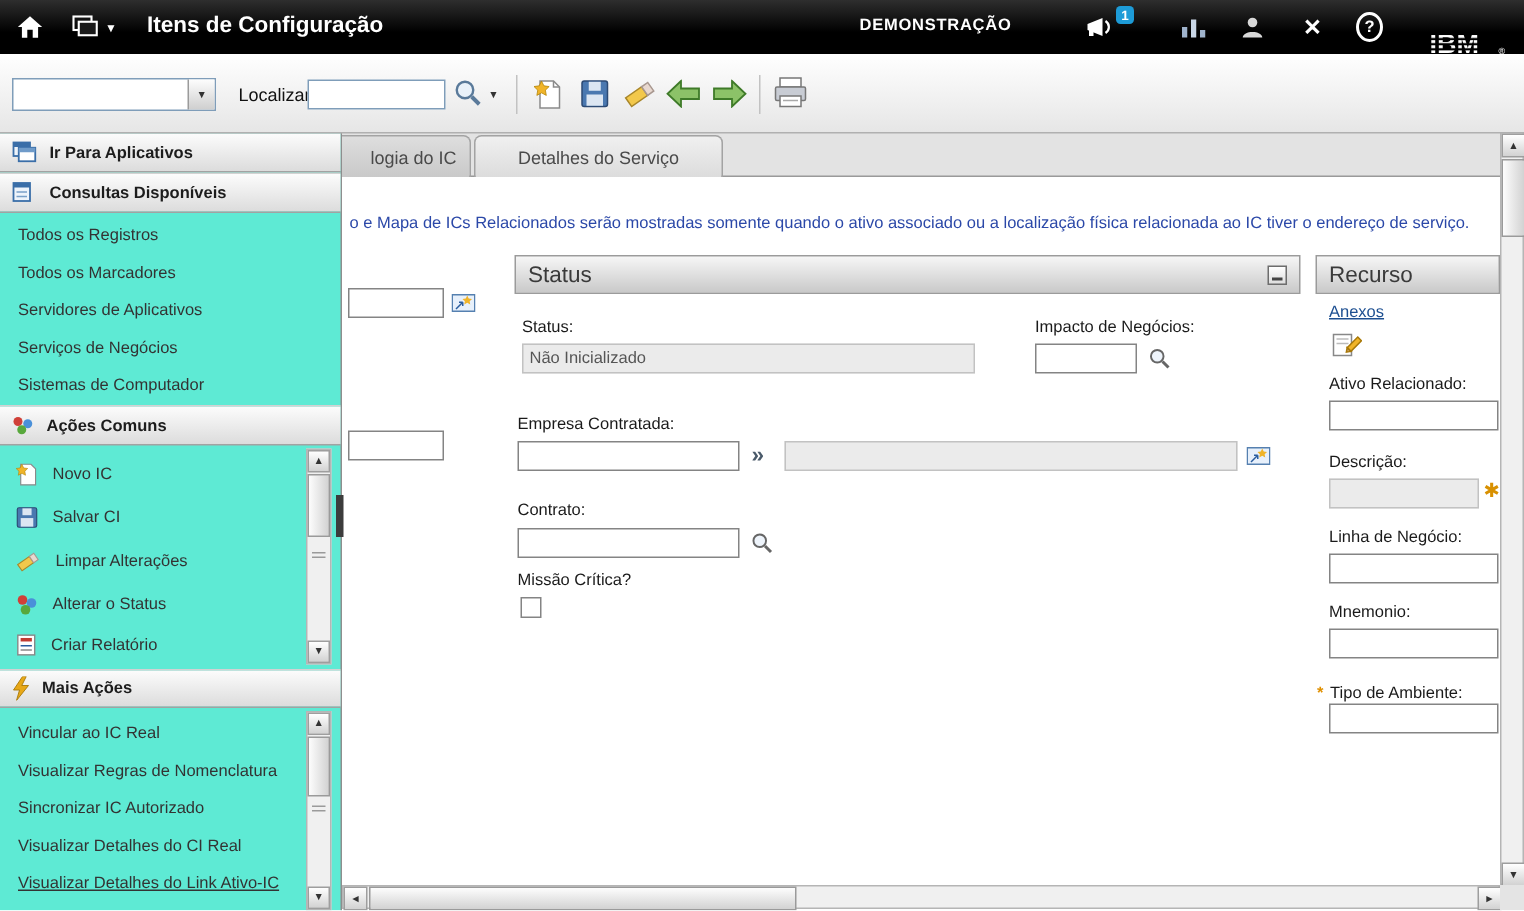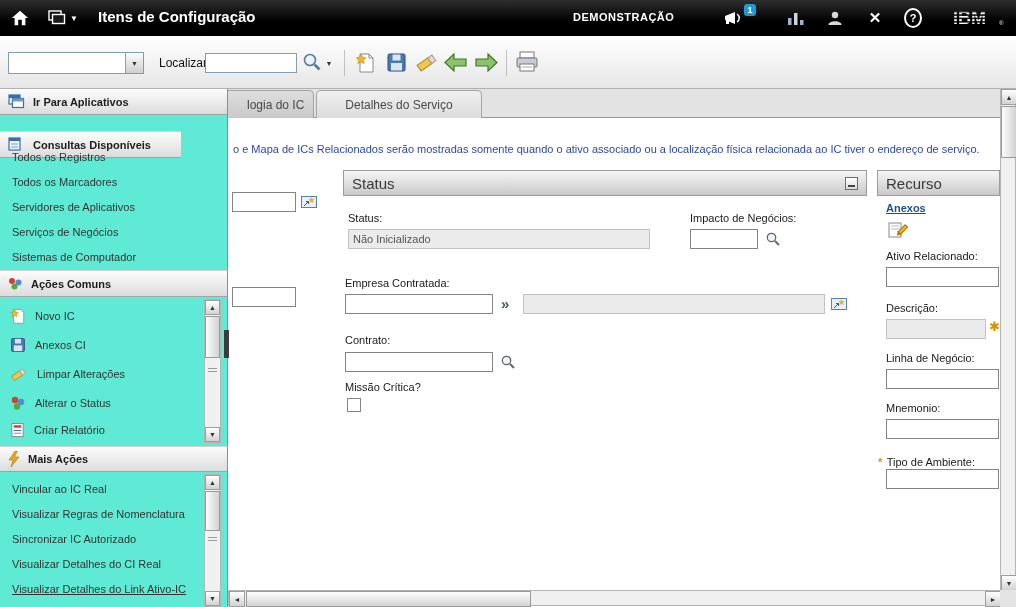--- a/index.html
+++ b/index.html
@@ -92,21 +92,21 @@
     <div class="abs tico" style="left:826px;top:9px;width:18px;height:18px;">
       <svg width="16" height="16" viewBox="0 0 16 16">
           <circle cx="8" cy="5" r="3.2" fill="#d8d8d8"></circle>
           <path d="M1.5 15 C1.5 10 14.5 10 14.5 15 Z" fill="#d8d8d8"></path>
         </svg>
     </div>
     <div class="abs tico xglyph" style="left:866px;top:9px;width:18px;height:18px;">✕</div>
     <div class="abs tico" style="left:904px;top:9px;width:18px;height:18px;">
       <span class="helpcirc">?</span>
     </div>
-    <div class="abs tico" style="left:952px;top:9px;width:54px;height:18px;align-items:center;">
+    <div class="abs tico" style="left:952px;top:20px;width:54px;height:18px;align-items:center;">
       <svg width="52" height="18" viewBox="0 0 52 18">
         <defs>
             <pattern id="ibmstripe" width="4" height="3.4" patternUnits="userSpaceOnUse">
               <rect width="4" height="1.9" fill="#ffffff"></rect>
             </pattern>
           </defs>
         <text x="0" y="15" font-family="Liberation Sans, sans-serif" font-weight="bold" font-size="18" fill="url(#ibmstripe)">IBM</text>
         <text x="46" y="16" font-family="Liberation Sans, sans-serif" font-size="6" fill="#fff">®</text>
       </svg>
     </div>
@@ -234,21 +234,21 @@
           </svg>
       </div>
 
       <div class="abs lbl" style="left:117px;top:263px;">Missão Crítica?</div>
       <div class="cb" style="left:119px;top:280px;"></div>
 
       <div class="sechdr" style="left:649px;top:52px;width:123px;">
         <div class="t">Recurso</div>
       </div>
 
-      <div class="abs alink" style="left:658px;top:84px;font-weight:bold;">Anexos</div>
+      <div class="abs alink" style="left:658px;top:84px;">Anexos</div>
       <div class="abs tbtn" style="left:660px;top:102px;width:20px;height:19px;">
         <svg width="20" height="18" viewBox="0 0 20 18">
             <rect x="1" y="2" width="12" height="14" fill="#fff" stroke="#888"></rect>
             <line x1="3" y1="5" x2="11" y2="5" stroke="#bbb"></line>
             <line x1="3" y1="8" x2="11" y2="8" stroke="#bbb"></line>
             <g transform="rotate(45 14 9)">
               <rect x="12.5" y="3" width="3.5" height="10" fill="#f0b429" stroke="#a87808"></rect>
               <path d="M12.5 13 l1.75 2.5 1.75 -2.5 z" fill="#c9a06a" stroke="#a87808"></path>
             </g>
           </svg>
@@ -293,21 +293,21 @@
     <div class="sidehdr abs" style="left:0;top:0;width:227px;height:27px;">
       <svg width="17" height="15" viewBox="0 0 17 15">
           <rect x="1" y="1" width="11" height="9" fill="#eef4fb" stroke="#3a6ea8" stroke-width="1.2"></rect>
           <rect x="1" y="1" width="11" height="3" fill="#3a6ea8"></rect>
           <rect x="4.5" y="4.5" width="11" height="9" fill="#fff" stroke="#3a6ea8" stroke-width="1.2"></rect>
           <rect x="4.5" y="4.5" width="11" height="3" fill="#6f9bc9"></rect>
         </svg>
       <span>Ir Para Aplicativos</span>
     </div>
 
-    <div class="sidehdr abs" style="left:0;top:27px;width:181px;height:27px;margin-top:16px;">
+    <div class="sidehdr abs" style="left:0;top:27px;width:227px;height:27px;">
       <svg width="17" height="15" viewBox="0 0 17 15">
           <rect x="1" y="1" width="11" height="12" fill="#eef4fb" stroke="#3a6ea8" stroke-width="1.2"></rect>
           <rect x="1" y="1" width="11" height="3" fill="#3a6ea8"></rect>
           <line x1="3" y1="7" x2="10" y2="7" stroke="#7aa0c8"></line>
           <line x1="3" y1="10" x2="10" y2="10" stroke="#7aa0c8"></line>
         </svg>
       <span>Consultas Disponíveis</span>
     </div>
 
     <div class="sitem abs" style="left:0;top:56px;width:227px;height:25px;">
@@ -341,21 +341,21 @@
           <path d="M6 2 l1.6 3.2 3.5.5-2.5 2.4.6 3.5-3.2-1.7-3.1 1.7.6-3.5L1 5.7l3.5-.5z" fill="#f0b429" stroke="#b08000" stroke-width=".5"></path>
         </svg>
       <span>Novo IC</span>
     </div>
     <div class="aitem abs" style="left:0;top:242px;width:204px;height:29px;">
       <svg width="16" height="16" viewBox="0 0 21 21">
           <rect x="2" y="2" width="17" height="17" rx="1.5" fill="#4a78b0" stroke="#2c4a74"></rect>
           <rect x="6.5" y="2.5" width="8" height="6" fill="#dce6f2"></rect>
           <rect x="5" y="11" width="11" height="7.5" fill="#dce6f2"></rect>
         </svg>
-      <span>Anexos CI</span>
+      <span>Salvar CI</span>
     </div>
     <div class="aitem abs" style="left:0;top:271px;width:204px;height:29px;">
       <svg width="18" height="16" viewBox="0 0 24 22">
           <g transform="rotate(-35 12 11)">
             <rect x="2" y="8" width="13" height="7" fill="#f2c84b" stroke="#a8862a"></rect>
             <rect x="15" y="8" width="5" height="7" fill="#e8d8d0" stroke="#a89890"></rect>
           </g>
         </svg>
       <span>Limpar Alterações</span>
     </div>

